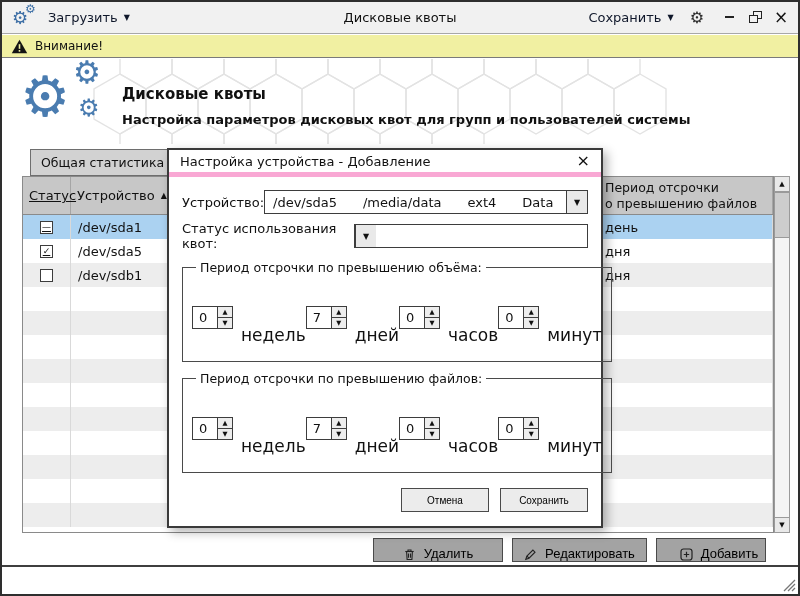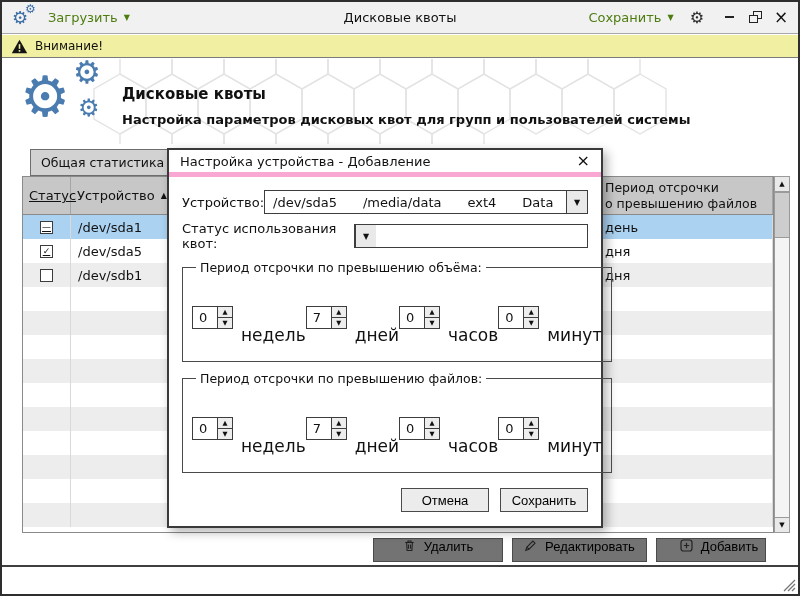--- a/index.html
+++ b/index.html
@@ -5,21 +5,21 @@
   *{margin:0;padding:0;box-sizing:border-box;}
   html,body{background:#fff;}
   body{width:800px;height:596px;font-family:"DejaVu Sans","Liberation Sans",sans-serif;color:#111;}
   .window{position:relative;width:800px;height:596px;background:#fff;border:2px solid #2e2e2e;overflow:hidden;font-size:13px;}
 
   
   .titlebar{position:absolute;left:0;top:0;right:0;height:32px;background:#f1f1f1;border-bottom:1px solid #a8a8a8;display:flex;align-items:center;padding:0 10px;gap:10px;}
   .app-gears{position:relative;width:26px;height:24px;color:#3c6ea5;flex:0 0 auto;}
   .app-gears .g1{position:absolute;left:0;top:1px;font-size:18px;line-height:22px;}
   .app-gears .g2{position:absolute;left:13px;top:-4px;font-size:12px;}
-  .menu-btn{display:flex;align-items:center;gap:6px;background:none;border:none;font:inherit;font-size:13px;color:#4d7c0f;cursor:pointer;}
+  .menu-btn{display:flex;align-items:center;gap:6px;background:none;border:none;font:inherit;font-size:13px;color:#0f172a;cursor:pointer;}
   .caret{font-size:8px;line-height:8px;}
   .tb-title{position:absolute;left:0;right:0;text-align:center;font-size:13px;pointer-events:none;}
   .tb-right{margin-left:auto;display:flex;align-items:center;gap:16px;z-index:2;}
   .settings-gear{font-size:16px;color:#2e2e2e;cursor:pointer;}
   .winbtns{display:flex;align-items:center;gap:11px;margin-left:4px;}
   .wb{position:relative;width:14px;height:13px;cursor:pointer;}
   .wb-min::after{content:"";position:absolute;left:1px;width:9px;top:5px;border-top:2px solid #222;}
   .wb-max .sq1{position:absolute;left:4px;top:0;width:9px;height:8px;border:1.5px solid #222;background:#f1f1f1;}
   .wb-max .sq2{position:absolute;left:0;top:4px;width:9px;height:8px;border:1.5px solid #222;background:#f1f1f1;}
   .wb-close{font-size:17px;line-height:13px;text-align:center;}
@@ -68,21 +68,21 @@
 
   
   .vscroll{position:absolute;left:772px;top:174px;width:16px;height:357px;border:1px solid #9a9a9a;background:#f4f4f4;display:flex;flex-direction:column;z-index:1;}
   .sb-btn{height:15px;flex:0 0 auto;display:flex;align-items:center;justify-content:center;font-size:7px;background:#e9e9e9;cursor:pointer;}
   .sb-btn.top{border-bottom:1px solid #9a9a9a;}
   .sb-btn.bottom{margin-top:auto;border-top:1px solid #9a9a9a;}
   .sb-thumb{height:46px;background:#cdcdcd;border-top:1px solid #9a9a9a;border-bottom:1px solid #9a9a9a;cursor:grab;}
 
   
   .actions{position:absolute;top:536px;right:32px;display:flex;gap:9px;z-index:1;}
-  .act-btn{height:24px;display:flex;align-items:flex-start;justify-content:center;gap:8px;background:#737373;border:1px solid #4a4a4a;font-size:13px;cursor:pointer;}
+  .act-btn{height:24px;display:flex;align-items:flex-end;justify-content:center;gap:8px;background:#a3a3a3;border:1px solid #4a4a4a;font-size:13px;cursor:pointer;}
   .act-del{width:130px;}
   .act-edit{width:135px;}
   .act-add{width:110px;padding-left:16px;}
 
   
   .statusbar{position:absolute;left:0;right:0;bottom:0;height:29px;border-top:2px solid #3f3f3f;background:#fff;}
   .grip{position:absolute;right:2px;bottom:2px;}
 
   
   .dialog{position:absolute;left:165px;top:146px;width:436px;background:#fff;border:2px solid #3a3a3a;box-shadow:4px 4px 10px rgba(0,0,0,0.3);z-index:20;}
@@ -100,21 +100,21 @@
   legend{font-size:12.5px;padding:0 4px;margin-left:4px;}
   .spin-row{display:flex;align-items:center;justify-content:space-between;}
   .spin-group{display:flex;align-items:center;gap:8px;}
   .spinner{display:flex;height:23px;border:1.5px solid #3d3d3d;background:#fff;}
   .spin-val{width:24px;display:flex;align-items:center;padding-left:6px;font-size:13px;}
   .spin-btns{width:15px;display:flex;flex-direction:column;border-left:1.5px solid #3d3d3d;}
   .spin-up,.spin-down{flex:1;display:flex;align-items:center;justify-content:center;font-size:6.5px;background:#ededed;cursor:pointer;}
   .spin-up{border-bottom:1px solid #3d3d3d;}
   .spin-unit{font-size:17px;margin-top:36px;}
   .dlg-buttons{display:flex;justify-content:flex-end;gap:11px;margin-top:15px;}
-  .dlg-btn{width:88px;height:24px;background:#ececec;border:1.5px solid #4a4a4a;font-size:13px;display:flex;align-items:center;justify-content:center;cursor:pointer;}
+  .dlg-btn{width:88px;height:24px;background:#ececec;border:1.5px solid #4a4a4a;font-size:10px;display:flex;align-items:center;justify-content:center;cursor:pointer;}
 </style>
 </head>
 <body>
 
 <div class="window">
 
   <div class="titlebar">
     <span class="app-gears">
       <span class="g1">⚙</span>
       <span class="g2">⚙</span>

